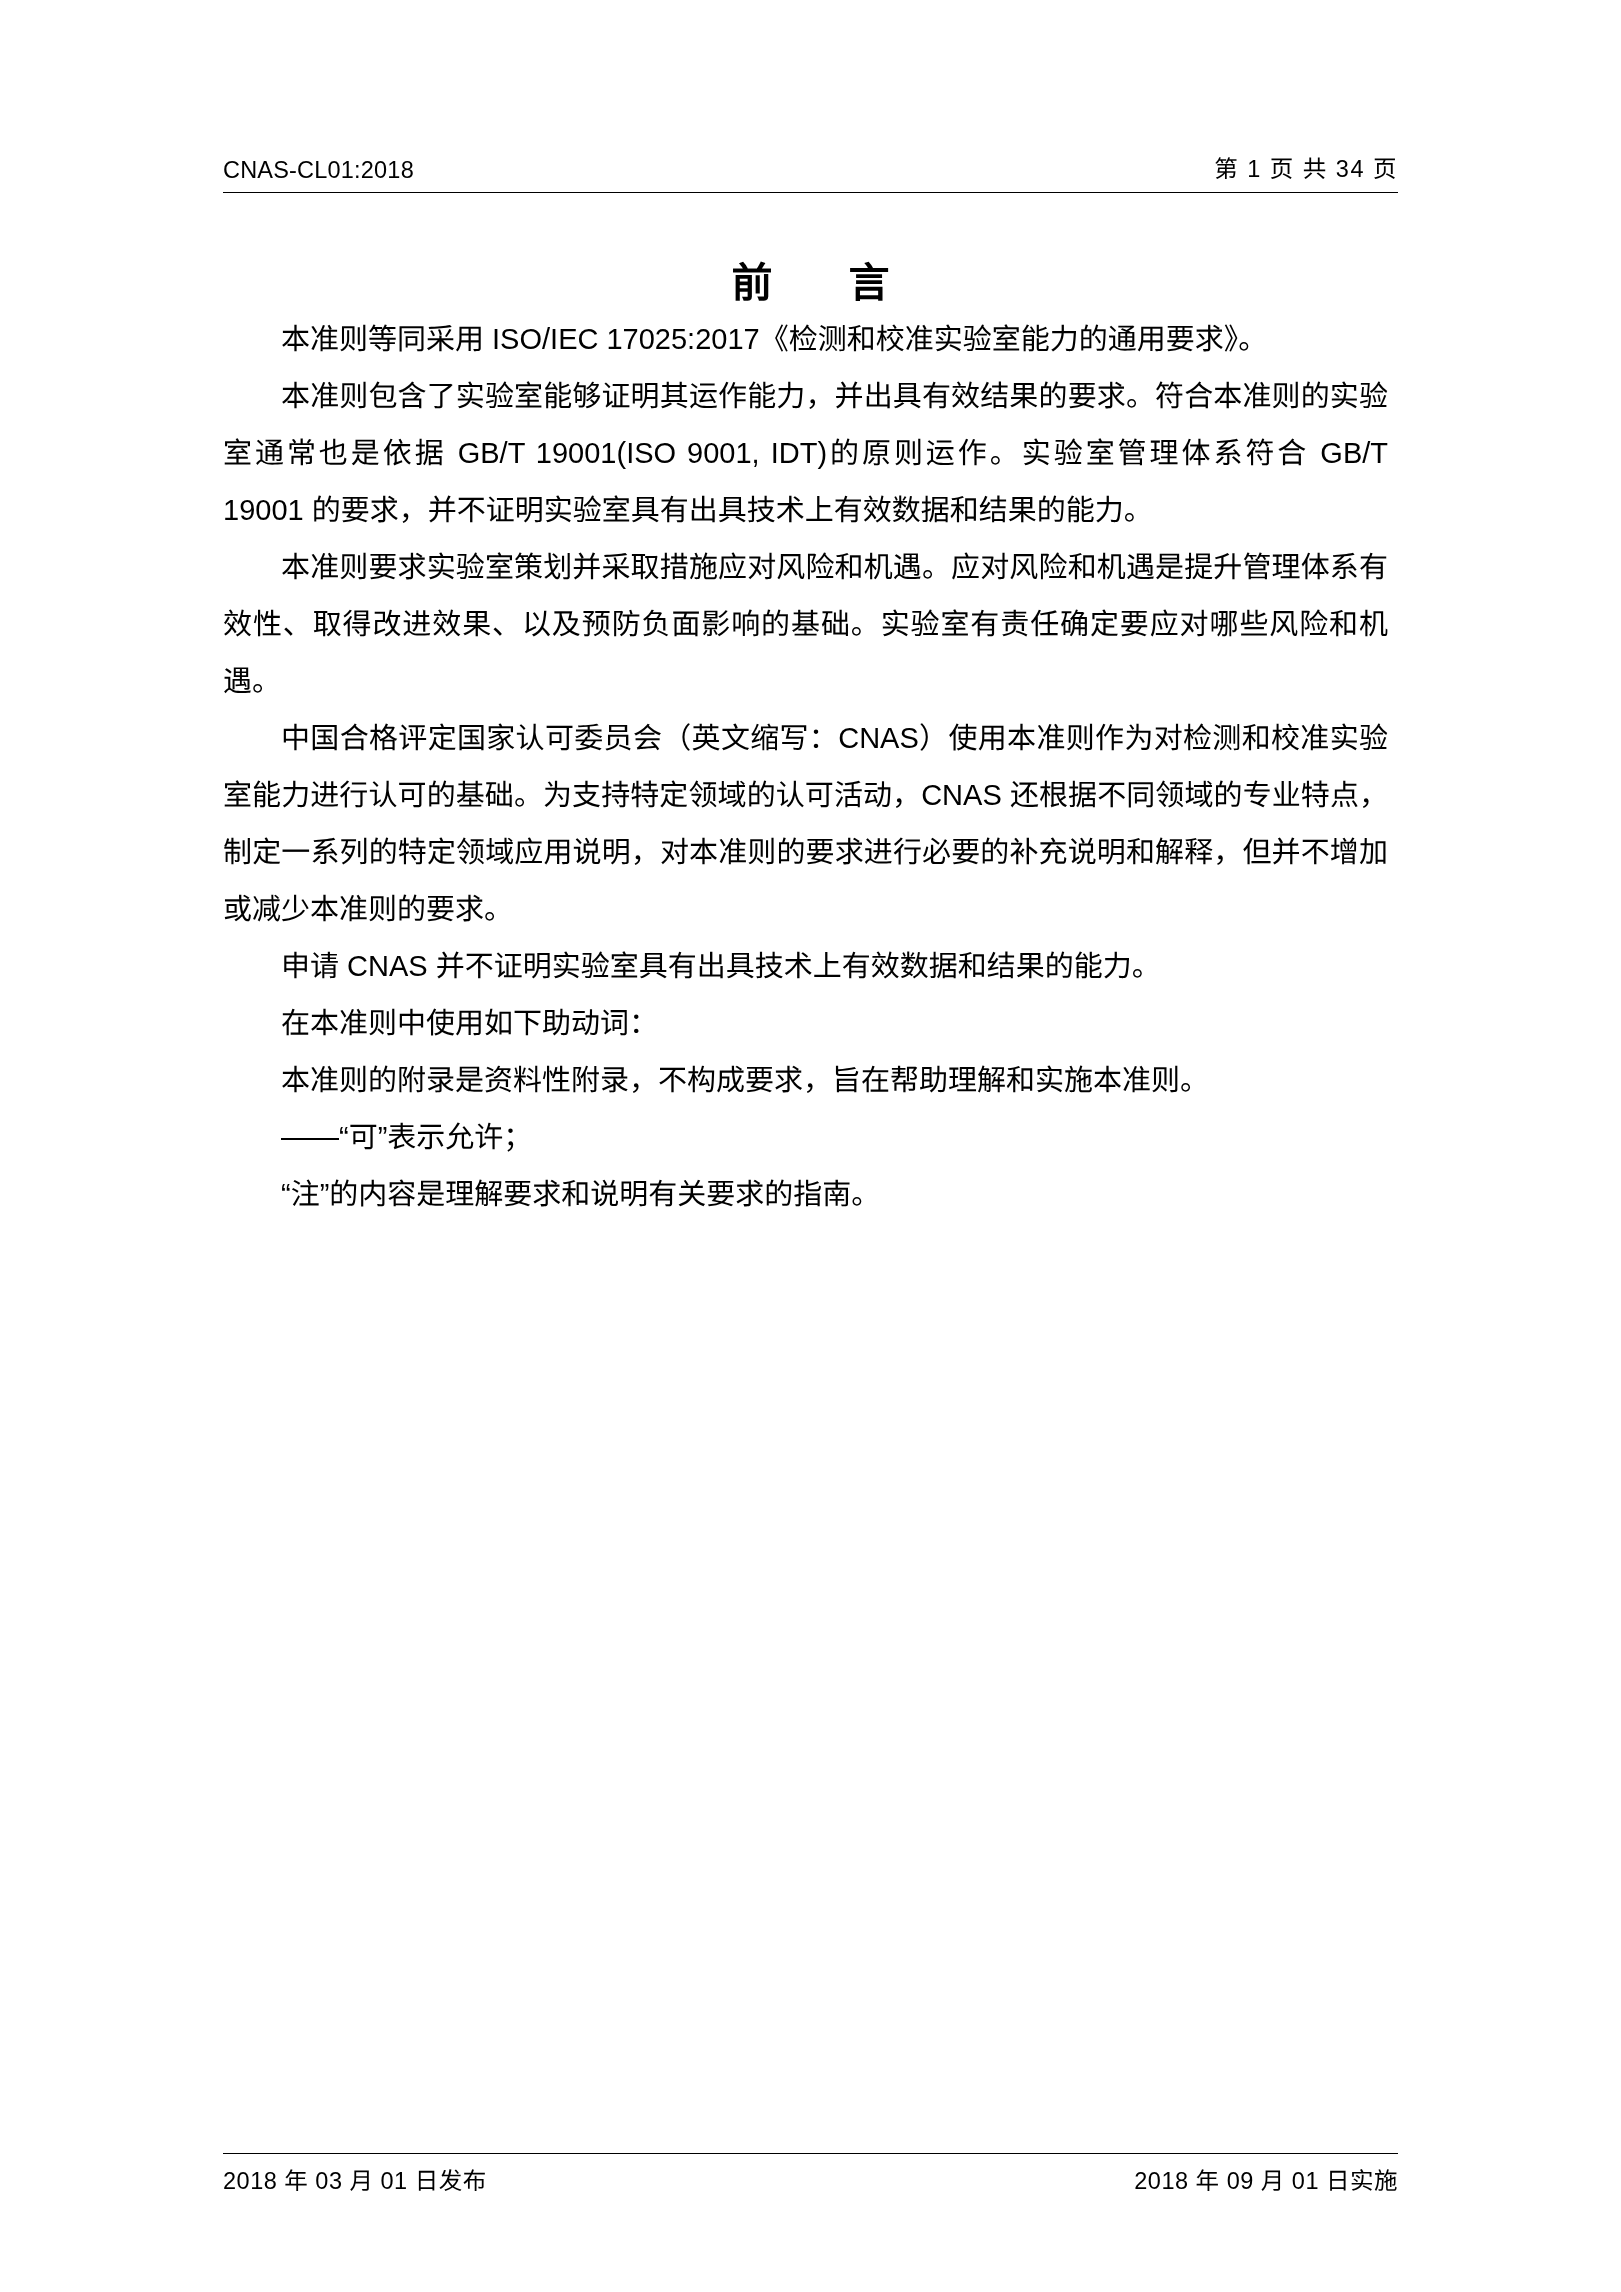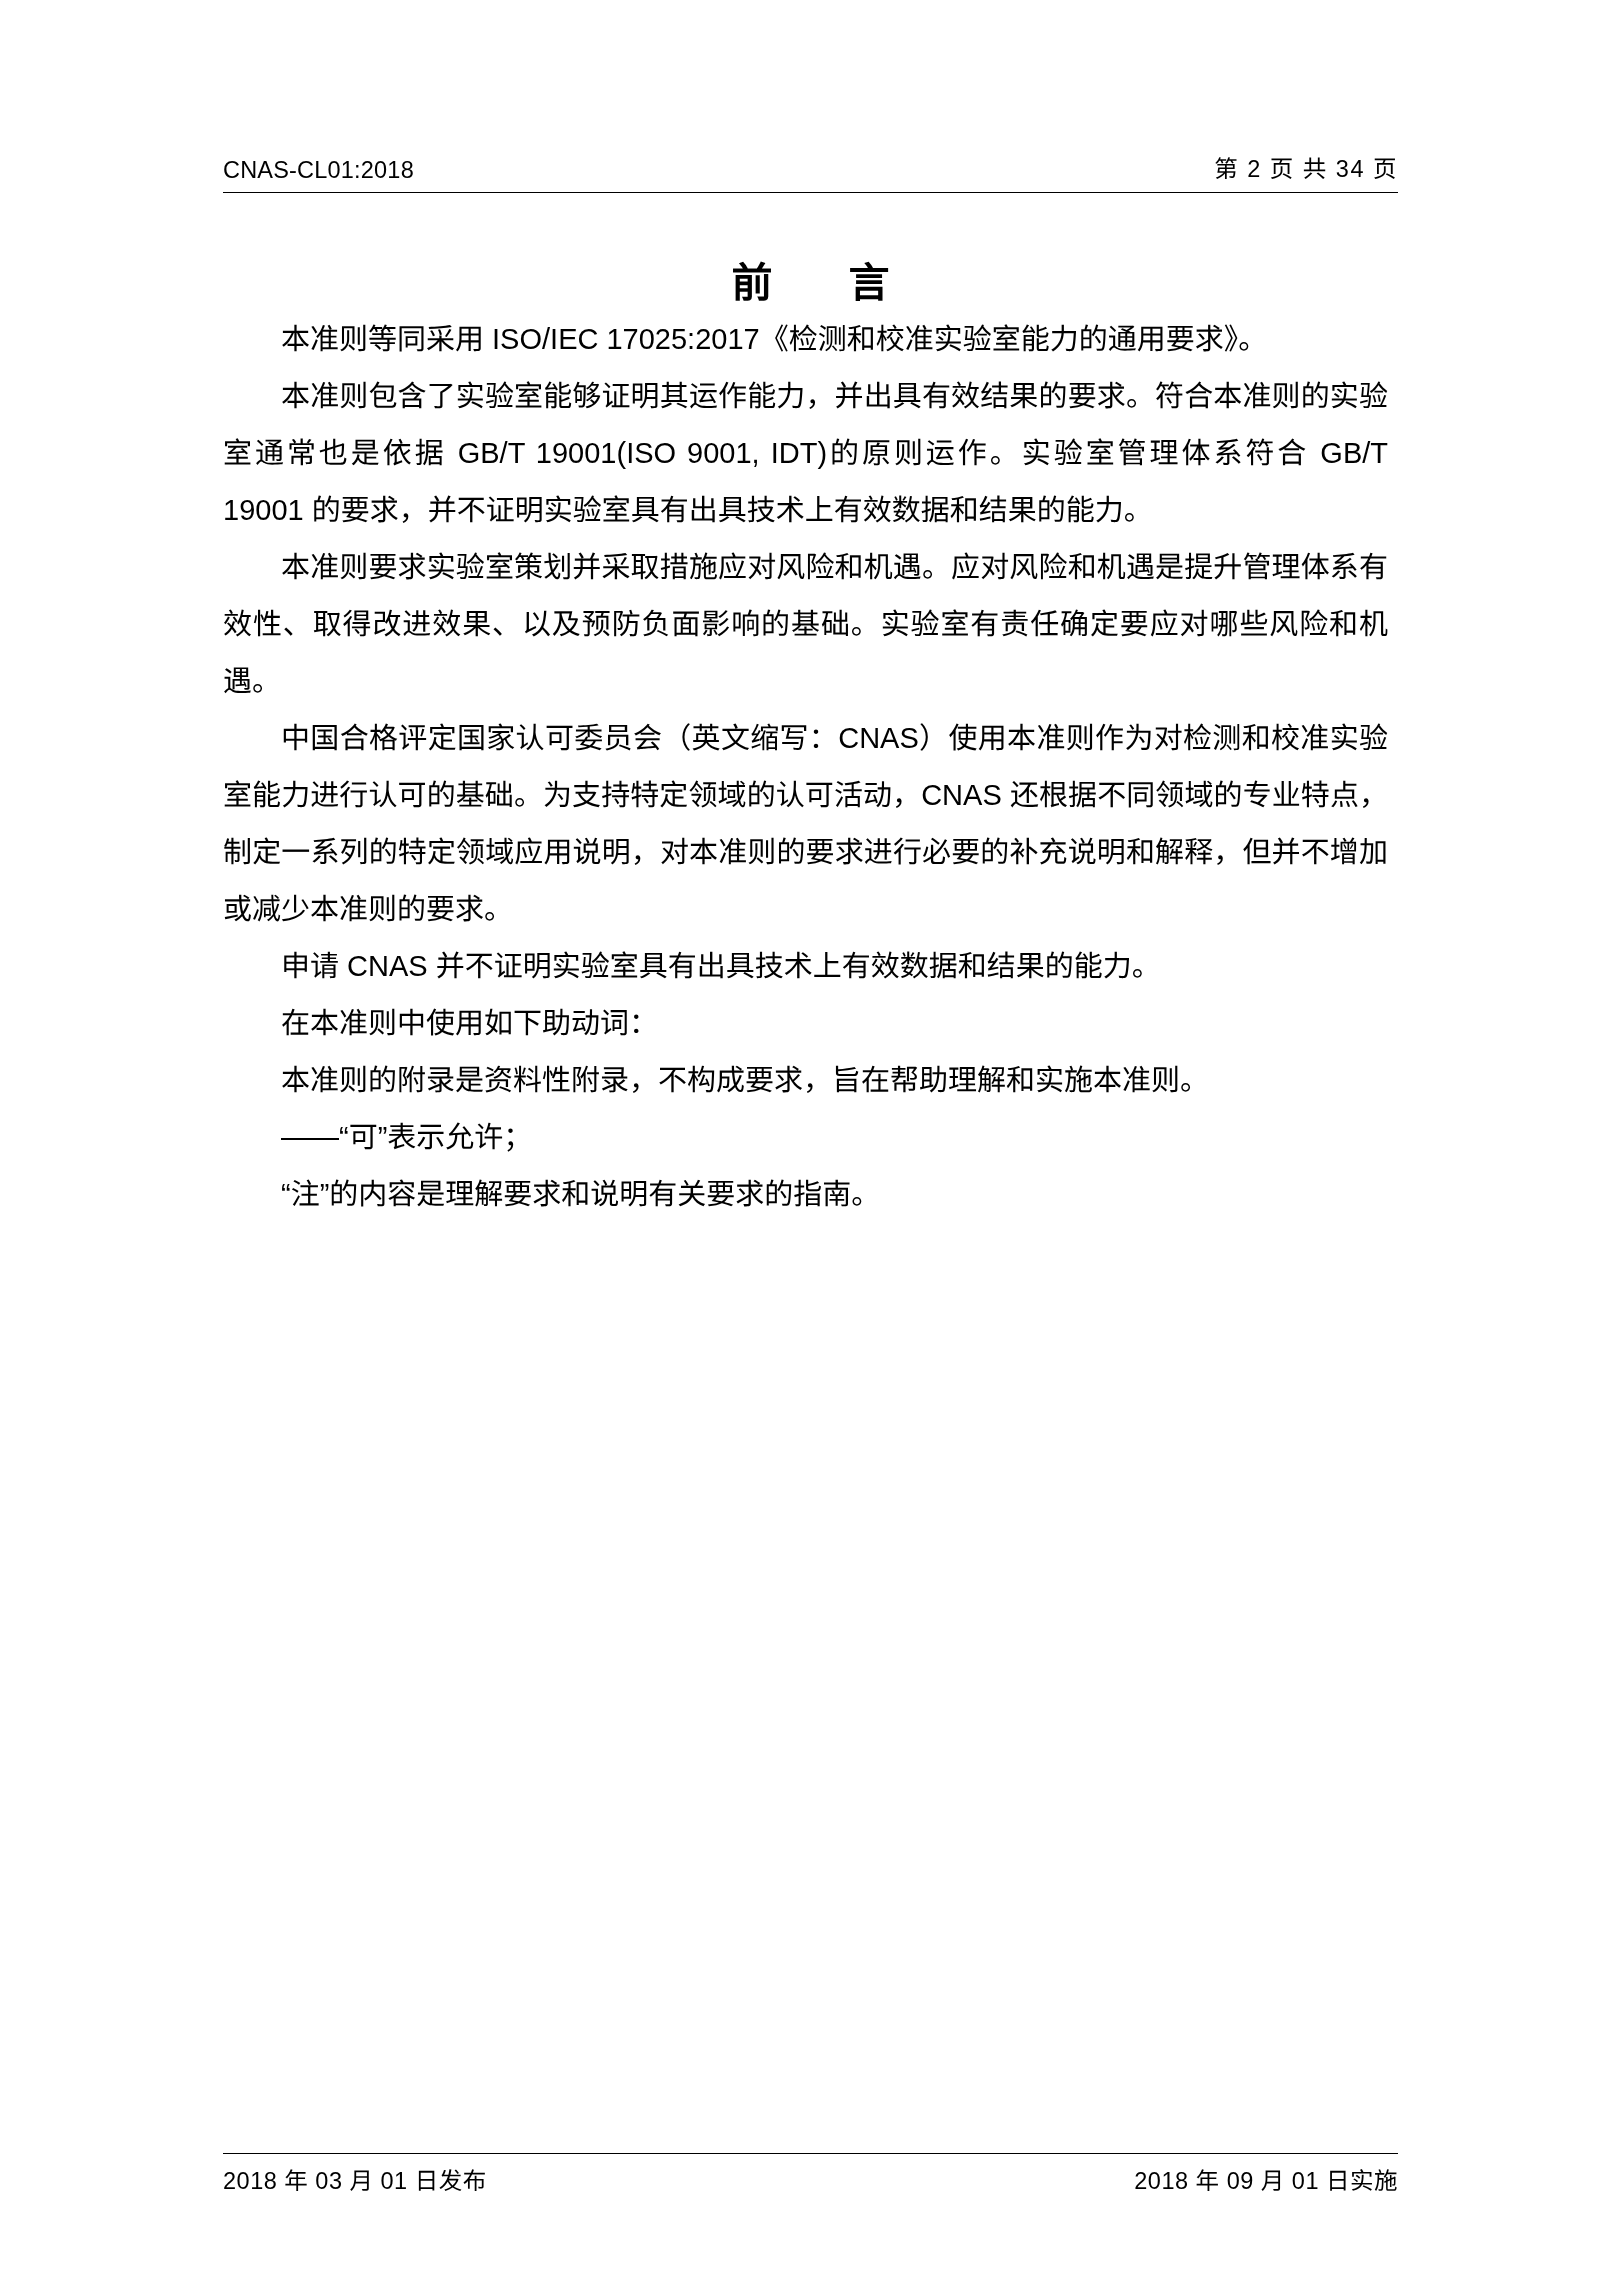--- a/index.html
+++ b/index.html
@@ -101,21 +101,21 @@
   }
 </style>
 </head>
 <body>
 
 <div class="page">
   <div class="content-area">
 
     <div class="page-header">
       <span class="header-left">CNAS-CL01:2018</span>
-      <span class="header-right">第 2 页 共 34 页</span>
+      <span class="header-right">第 1 页 共 34 页</span>
     </div>
 
     <h1 class="doc-title">前　言</h1>
 
     <div class="body-text">
       <p>本准则等同采用 ISO/IEC 17025:2017《检测和校准实验室能力的通用要求》。</p>
       <p>本准则包含了实验室能够证明其运作能力，并出具有效结果的要求。符合本准则的实验室通常也是依据 GB/T 19001(ISO 9001, IDT)的原则运作。实验室管理体系符合 GB/T 19001 的要求，并不证明实验室具有出具技术上有效数据和结果的能力。</p>
       <p>本准则要求实验室策划并采取措施应对风险和机遇。应对风险和机遇是提升管理体系有效性、取得改进效果、以及预防负面影响的基础。实验室有责任确定要应对哪些风险和机遇。</p>
       <p>中国合格评定国家认可委员会（英文缩写：CNAS）使用本准则作为对检测和校准实验室能力进行认可的基础。为支持特定领域的认可活动，CNAS 还根据不同领域的专业特点，制定一系列的特定领域应用说明，对本准则的要求进行必要的补充说明和解释，但并不增加或减少本准则的要求。</p>
       <p>申请 CNAS 并不证明实验室具有出具技术上有效数据和结果的能力。</p>

